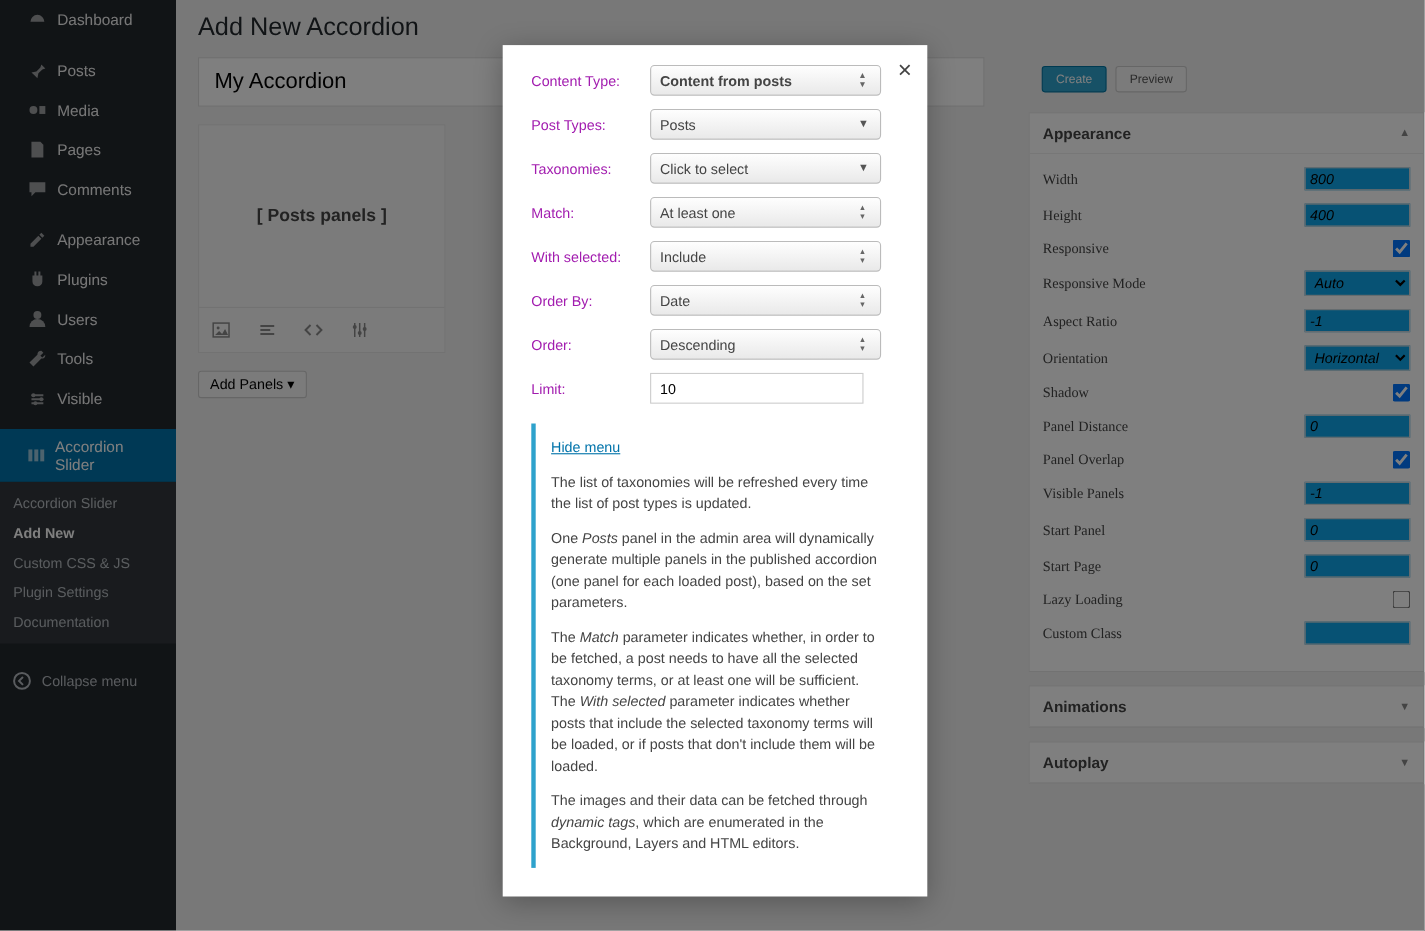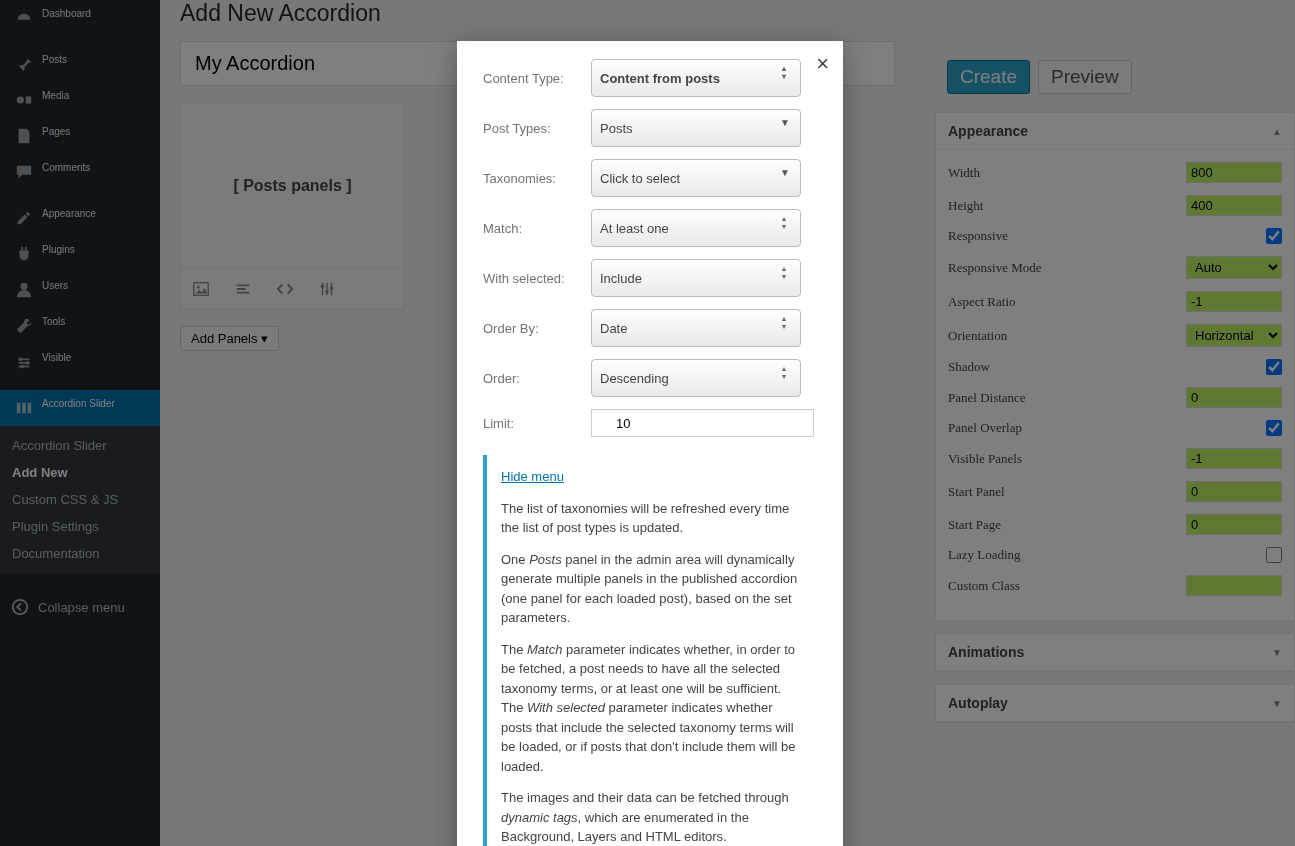--- a/index.html
+++ b/index.html
@@ -1,69 +1,69 @@
 <!DOCTYPE html>
 <html><head>
 <meta charset="utf-8">
 <style>
 * { box-sizing: border-box; margin: 0; padding: 0; }
 body { font-family: -apple-system, "Helvetica Neue", Arial, sans-serif; font-size: 13px; color: #444; background: #f1f1f1; overflow: hidden; width: 1295px; height: 846px; position: relative; }
 
 
 .sidebar { position: absolute; left: 0; top: 0; width: 160px; height: 846px; background: #23282d; color: #eee; }
-.sidebar-item { display: flex; align-items: flex-start; padding: 8px 14px; color: #eee; cursor: pointer; font-size: 10px; }
+.sidebar-item { display: flex; align-items: center; padding: 8px 24px; color: #eee; cursor: pointer; font-size: 14px; }
 .sidebar-item .icon { width: 20px; height: 20px; margin-right: 8px; display: inline-flex; align-items: center; justify-content: center; opacity: 0.6; }
 .sidebar-item.active { background: #0073aa; color: #fff; position: relative; }
 .sidebar-item.active::after { content: ""; position: absolute; right: -8px; top: 50%; transform: translateY(-50%); border: 8px solid transparent; border-right-color: #f1f1f1; }
 .sidebar-sub { background: #32373c; padding: 6px 0; }
 .sidebar-sub-item { padding: 6px 12px; color: #b4b9be; font-size: 13px; cursor: pointer; }
 .sidebar-sub-item.current { color: #fff; font-weight: 600; }
 .collapse { padding: 10px; color: #b4b9be; display: flex; align-items: center; cursor: pointer; }
 .collapse .icon { width: 20px; height: 20px; margin-right: 8px; display: inline-flex; align-items: center; justify-content: center; }
 
 
-.main { position: absolute; left: 160px; top: 0; right: 0; height: 846px; padding: 0 20px; }
+.main { position: absolute; left: 160px; top: 0; right: 0; height: 846px; padding: 11px 20px; }
 .page-title { font-size: 23px; font-weight: 400; color: #23282d; margin-bottom: 14px; }
 .title-input { width: 715px; padding: 10px 14px; font-size: 20px; border: 1px solid #ddd; background: #fff; margin-bottom: 16px; }
 .panel-box { width: 225px; border: 1px solid #e5e5e5; background: #f7f7f7; }
 .panel-content { height: 165px; display: flex; align-items: center; justify-content: center; font-weight: 600; font-size: 16px; color: #444; }
 .panel-tools { border-top: 1px solid #e5e5e5; display: flex; padding: 8px; gap: 18px; }
 .panel-tools .ticon { width: 24px; height: 24px; display: inline-flex; align-items: center; justify-content: center; color: #888; cursor: pointer; }
 .add-panels { margin-top: 16px; padding: 4px 10px; border: 1px solid #ccc; background: #f7f7f7; cursor: pointer; font-size: 13px; border-radius: 3px; }
 
 
 .right-col { position: absolute; top: 60px; right: 0; width: 360px; }
-.btn { padding: 5px 12px; border-radius: 3px; font-size: 19px; cursor: pointer; }
+.btn { padding: 5px 12px; border-radius: 3px; font-size: 11px; cursor: pointer; }
 .btn-primary { background: #2ea2cc; border: 1px solid #0074a2; color: #fff; }
 .btn-secondary { background: #f7f7f7; border: 1px solid #ccc; color: #555; }
 .buttons-row { margin-bottom: 18px; display: flex; gap: 8px; padding-left: 12px; }
 .meta-box { border: 1px solid #e5e5e5; background: #fff; margin-bottom: 12px; }
 .meta-head { padding: 10px 12px; border-bottom: 1px solid #eee; font-size: 14px; font-weight: 600; display: flex; justify-content: space-between; align-items: center; cursor: pointer; }
 .meta-body { padding: 12px; }
 .field-row { display: flex; align-items: center; justify-content: space-between; margin-bottom: 12px; }
 .field-row label { font-size: 13px; color: #444; font-family: Liberation Serif, serif; }
-.field-row input[type=text], .field-row select { width: 96px; padding: 2px 4px; border: 1px solid #ddd; background: #bef264; font-size: 13px; }
+.field-row input[type=text], .field-row select { width: 96px; padding: 2px 4px; border: 1px solid #ddd; background: #0ea5e9; font-size: 13px; font-style: italic; }
 .field-row input[type=checkbox] { width: 16px; height: 16px; }
 .tri { font-size: 10px; color: #888; }
 
 
 .dim { position: absolute; inset: 0; background: rgba(0,0,0,0.5); }
 
 
 .modal { position: absolute; left: 457px; top: 41px; width: 386px; background: #fff; padding: 18px 26px 26px; box-shadow: 0 5px 25px rgba(0,0,0,0.3); }
 .modal-close { position: absolute; top: 10px; right: 14px; font-size: 22px; cursor: pointer; color: #444; }
 .modal-row { display: flex; align-items: center; margin-bottom: 12px; }
-.modal-row label { width: 108px; font-size: 13px; color: #737373; }
+.modal-row label { width: 108px; font-size: 13px; color: #a21caf; }
 .modal-row .control { flex: 1; }
-.sel { width: 210px; height: 38px; border: 1px solid #bbb; border-radius: 4px; background: linear-gradient(#fefefe,#e9e9e9); padding: 0 24px 0 8px; font-size: 13px; position: relative; display: flex; align-items: center; }
+.sel { width: 210px; height: 28px; border: 1px solid #bbb; border-radius: 4px; background: linear-gradient(#fefefe,#e9e9e9); padding: 0 24px 0 8px; font-size: 13px; position: relative; display: flex; align-items: center; }
 .sel.bold { font-weight: 600; }
 .sel::after { content: ""; position: absolute; right: 6px; top: 4px; width: 10px; height: 18px; background: linear-gradient(#888,#888) 0 5px/8px 1px no-repeat, linear-gradient(#888,#888) 0 12px/8px 1px no-repeat; }
 .sel.updown::after { content: "▴\A▾"; white-space: pre; font-size: 8px; line-height: 8px; background: none; color: #666; top: 5px; right: 8px; }
 .sel.drop::after { content: "▼"; font-size: 10px; background: none; color: #555; top: 7px; right: 10px; }
-.txt { width: 223px; height: 28px; border: 1px solid #ccc; padding: 0 24px; font-size: 13px; }
+.txt { width: 194px; height: 28px; border: 1px solid #ccc; padding: 0 8px; font-size: 13px; }
 .info-block { border-left: 4px solid #2ea2cc; padding: 12px 14px; margin-top: 18px; font-size: 13px; line-height: 1.5; color: #444; }
 .info-block a { color: #0073aa; text-decoration: underline; }
 .info-block p { margin-bottom: 12px; }
 .info-block em { font-style: italic; }
 
 svg { width: 18px; height: 18px; fill: currentColor; }
 </style>
 </head>
 <body>
 

